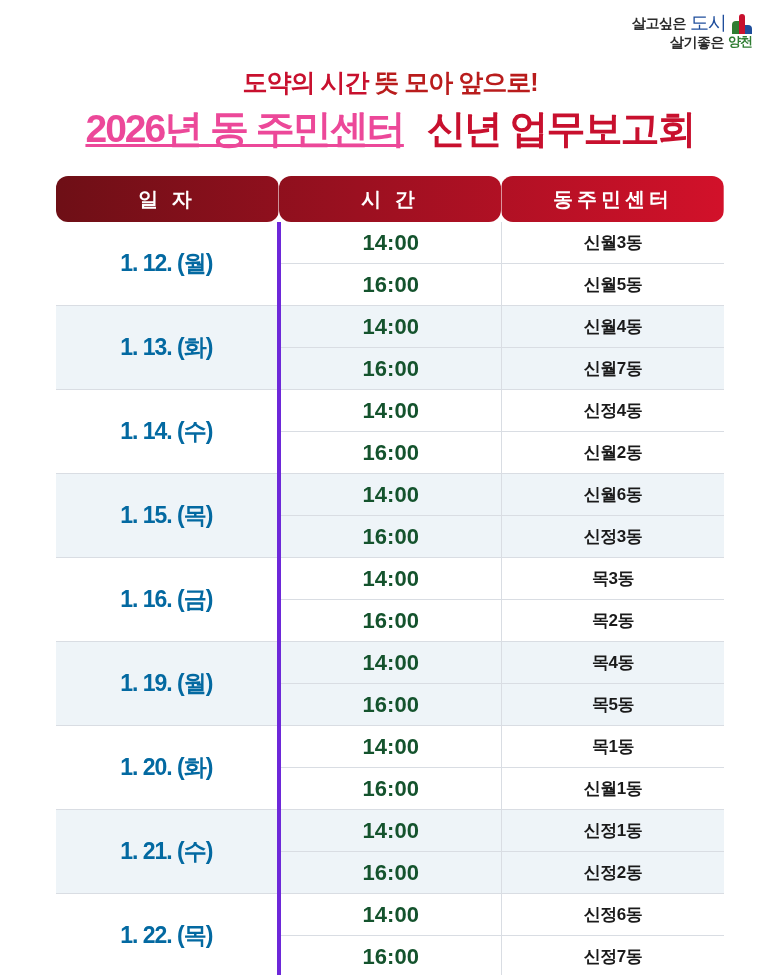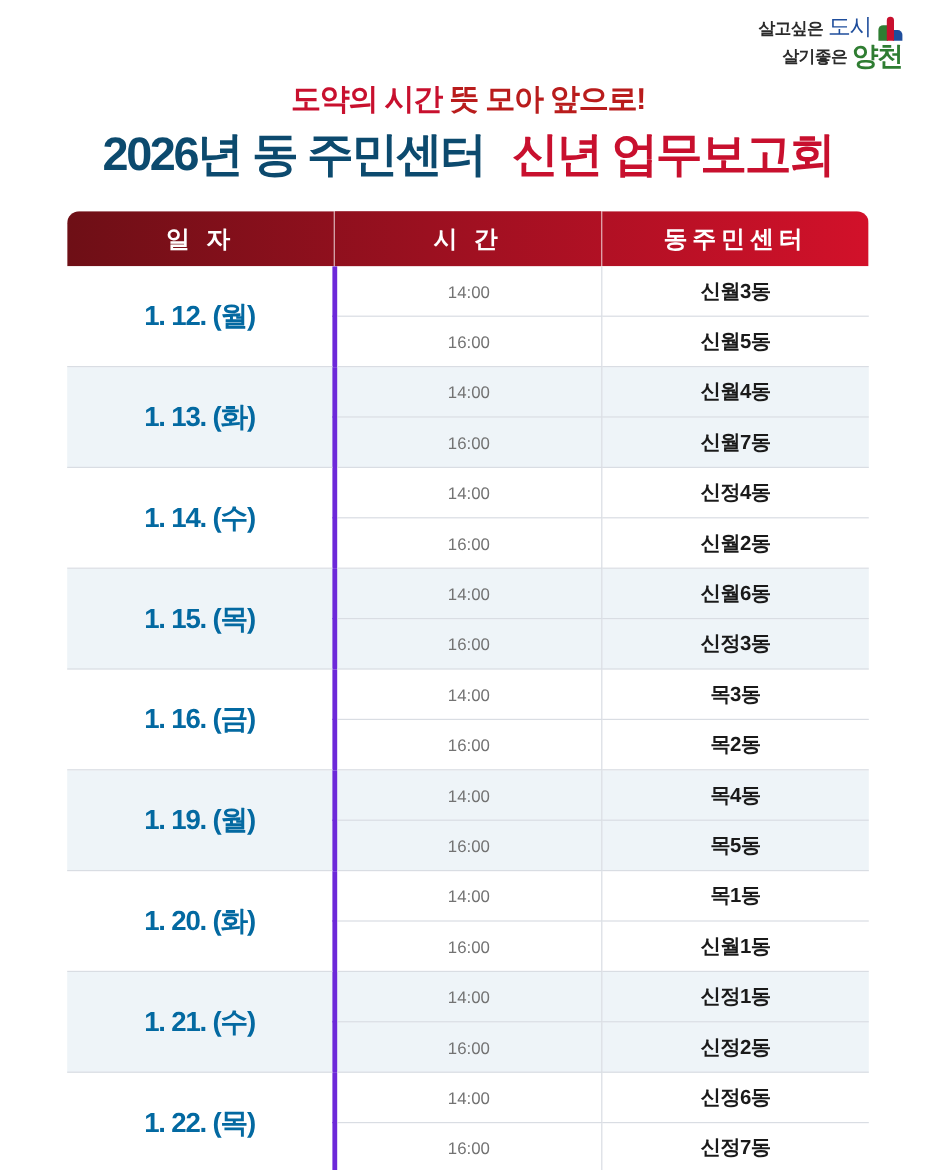--- a/index.html
+++ b/index.html
@@ -43,21 +43,21 @@
     letter-spacing: -0.5px;
     margin-left: 27px;
   }
   .logo-accent-blue {
     font-size: 19px;
     font-weight: normal;
     color: #1f4e9c;
     letter-spacing: -1px;
   }
   .logo-accent-green {
-    font-size: 22px;
+    font-size: 13px;
     font-weight: bold;
     color: #2f7d32;
     letter-spacing: -1px;
   }
   .logo-mark {
     display: inline-block;
     width: 20px;
     height: 22px;
     position: relative;
     margin-left: 2px;
@@ -110,21 +110,22 @@
     position: absolute;
     top: 102px;
     width: 100%;
     text-align: center;
     font-size: 39px;
     font-weight: bold;
     letter-spacing: -2px;
     white-space: nowrap;
   }
   .title .dark {
-    color: #0c4a6e;
+    color: #ec4899;
+    text-decoration: underline;
   }
   .title .red {
     color: #c8102e;
     margin-left: 14px;
   }
 
   
   .table-wrap {
     position: absolute;
     top: 176px;
@@ -136,20 +137,21 @@
     border-collapse: collapse;
     table-layout: fixed;
   }
   table.schedule thead th {
     height: 44px;
     font-size: 20px;
     font-weight: bold;
     color: #ffffff;
     letter-spacing: 4px;
     border-right: 1px solid rgba(255,255,255,0.55);
+    border-radius: 12px;
   }
   table.schedule thead th:last-child {
     border-right: none;
   }
   thead tr {
     background: linear-gradient(90deg, #6e0f16 0%, #9b1020 45%, #d2112a 100%);
   }
   thead th.col-date {
     border-top-left-radius: 10px;
   }
@@ -165,24 +167,25 @@
   td.date {
     width: 222px;
     font-size: 23px;
     font-weight: bold;
     color: #0369a1;
     letter-spacing: -1px;
     border-right: 4px solid #6d28d9;
   }
   td.time {
     width: 222px;
-    font-size: 14px;
-    color: #737373;
+    font-size: 22px;
+    color: #14532d;
     border-right: 1px solid #d9dde3;
     height: 39px;
+    font-weight: bold;
   }
   td.center {
     font-size: 17px;
     font-weight: bold;
     color: #1a1a1a;
     letter-spacing: -0.5px;
     height: 39px;
     margin-left: 39px;
   }
   tr.band-alt td {

